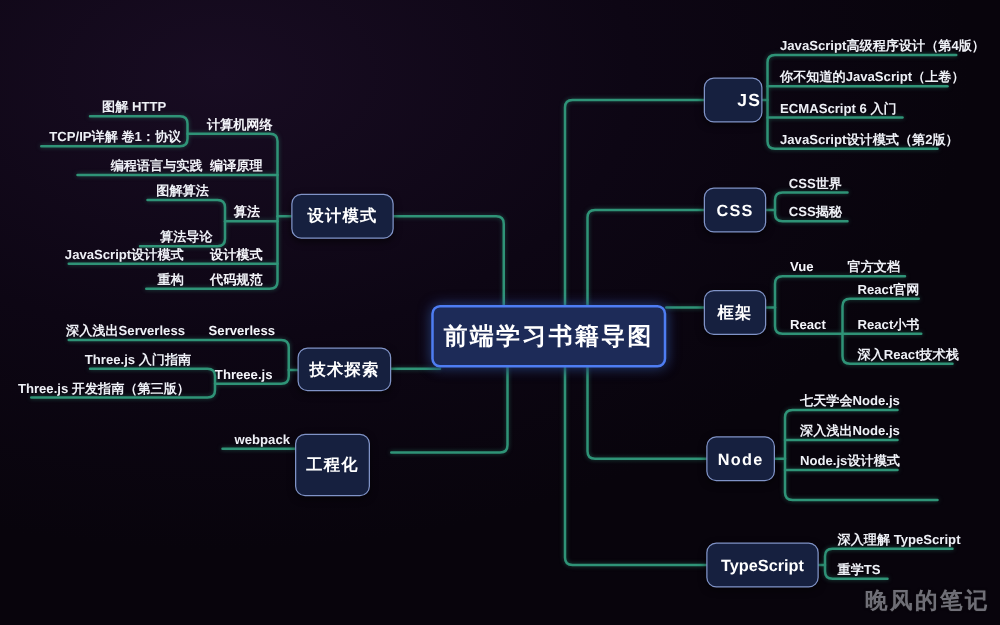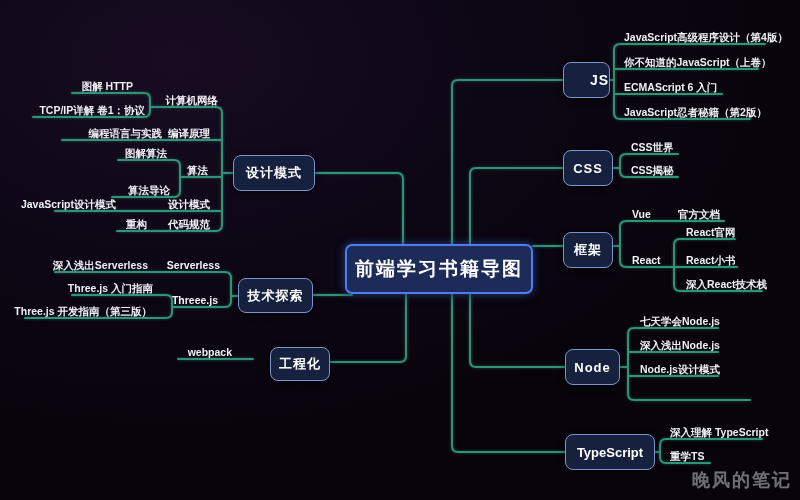--- a/index.html
+++ b/index.html
@@ -102,28 +102,28 @@
     </div>
   <div class="node" style="left:565px;top:434px;width:90px;height:36px;letter-spacing:0;">
     <span>TypeScript</span>
     </div>
   <div class="node" style="left:233px;top:155px;width:82px;height:36px;">
     <span>设计模式</span>
     </div>
   <div class="node" style="left:238px;top:278px;width:75px;height:35px;">
     <span>技术探索</span>
     </div>
-  <div class="node" style="left:270px;top:347px;width:60px;height:34px;">
+  <div class="node" style="left:236px;top:347px;width:60px;height:50px;">
     <span>工程化</span>
     </div>
 
   <span class="leaf" style="left:624px;top:31px;">JavaScript高级程序设计（第4版）</span>
   <span class="leaf" style="left:624px;top:56px;">你不知道的JavaScript（上卷）</span>
   <span class="leaf" style="left:624px;top:81px;">ECMAScript 6 入门</span>
-  <span class="leaf" style="left:624px;top:106px;">JavaScript忍者秘籍（第2版）</span>
+  <span class="leaf" style="left:624px;top:106px;">JavaScript设计模式（第2版）</span>
 
   <span class="leaf" style="left:631px;top:141px;">CSS世界</span>
   <span class="leaf" style="left:631px;top:164px;">CSS揭秘</span>
 
   <span class="leaf sub" style="left:632px;top:208px;">Vue</span>
   <span class="leaf" style="left:678px;top:208px;">官方文档</span>
   <span class="leaf sub" style="left:632px;top:254px;">React</span>
   <span class="leaf" style="left:686px;top:226px;">React官网</span>
   <span class="leaf" style="left:686px;top:254px;">React小书</span>
   <span class="leaf" style="left:686px;top:278px;">深入React技术栈</span>
@@ -137,21 +137,21 @@
 
   <span class="leaf sub" style="right:582px;top:94px;">计算机网络</span>
   <span class="leaf" style="right:667px;top:80px;">图解 HTTP</span>
   <span class="leaf" style="right:655px;top:104px;">TCP/IP详解 卷1：协议</span>
   <span class="leaf sub" style="right:590px;top:127px;">编译原理</span>
   <span class="leaf" style="right:638px;top:127px;">编程语言与实践</span>
   <span class="leaf sub" style="right:592px;top:164px;">算法</span>
   <span class="leaf" style="right:633px;top:147px;">图解算法</span>
   <span class="leaf" style="right:630px;top:184px;">算法导论</span>
   <span class="leaf sub" style="right:590px;top:198px;">设计模式</span>
-  <span class="leaf" style="right:684px;top:198px;text-align:right;">JavaScript设计模式</span>
+  <span class="leaf" style="right:653px;top:198px;text-align:right;">JavaScript设计模式</span>
   <span class="leaf sub" style="right:590px;top:218px;">代码规范</span>
   <span class="leaf" style="right:653px;top:218px;">重构</span>
 
   <span class="leaf sub" style="right:580px;top:259px;">Serverless</span>
   <span class="leaf" style="right:652px;top:259px;">深入浅出Serverless</span>
   <span class="leaf sub" style="right:582px;top:294px;">Threee.js</span>
   <span class="leaf" style="right:647px;top:282px;">Three.js 入门指南</span>
   <span class="leaf" style="right:648px;top:305px;">Three.js 开发指南（第三版）</span>
 
   <span class="leaf" style="right:568px;top:346px;">webpack</span>

